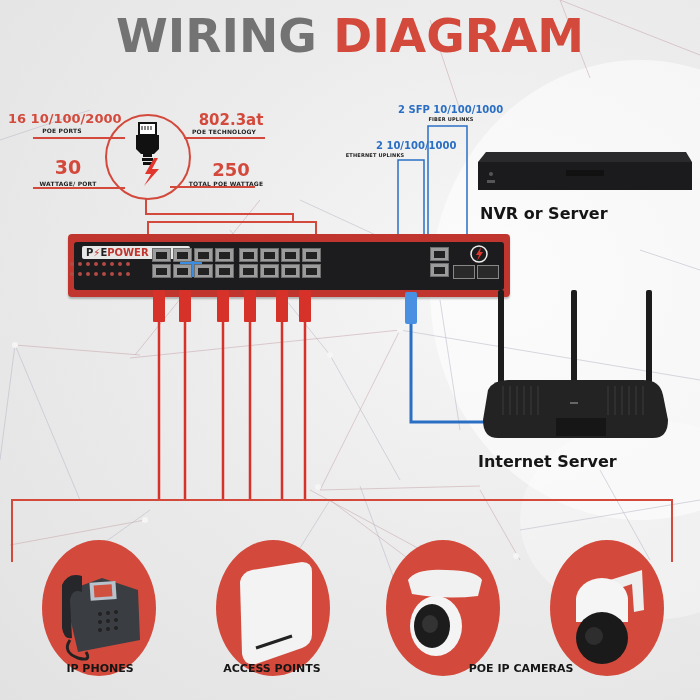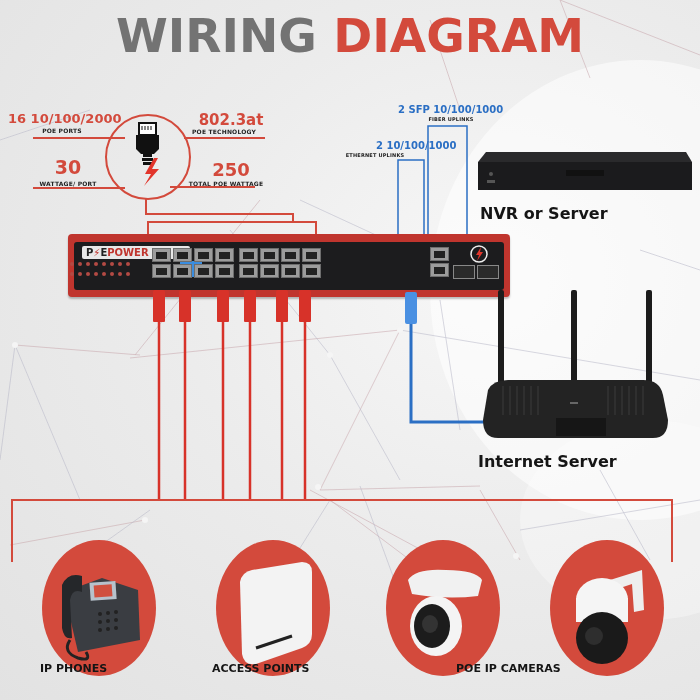--- a/index.html
+++ b/index.html
@@ -9,21 +9,21 @@
   .abs{position:absolute;}
   .bgnet{position:absolute;left:0;top:0;}
   .arc{position:absolute;border-radius:50%;background:rgba(255,255,255,0.55);}
   .title{left:0;top:8px;width:700px;text-align:center;font-size:47px;font-weight:900;letter-spacing:0px;
     font-family:"DejaVu Sans",sans-serif;}
   .title .t1{color:#737373;} .title .t2{color:#d34a3c;}
   .callout-big{color:#d34a3c;font-weight:bold;text-align:center;white-space:nowrap;}
   .callout-small{color:#222;font-weight:bold;font-size:6px;text-align:center;white-space:nowrap;letter-spacing:0.2px;}
   .blue-big{color:#2b6fc4;font-weight:bold;white-space:nowrap;text-align:center;}
   .device-label{color:#151515;font-weight:bold;white-space:nowrap;text-align:left;}
-  .cat-label{color:#151515;font-weight:bold;font-size:11px;white-space:nowrap;text-align:left;}
+  .cat-label{color:#151515;font-weight:bold;font-size:11px;white-space:nowrap;text-align:center;}
   .circle{position:absolute;border-radius:50%;background:#d34a3c;}
   .switch{position:absolute;left:40px;top:234px;width:442px;height:63px;background:#c0352e;border-radius:4px;
     box-shadow:0 2px 2px rgba(0,0,0,.25);margin-left:28px;}
   .switch-face{position:absolute;left:6px;top:8px;right:6px;bottom:7px;background:#1c1c1e;border-radius:3px;}
   .brand{position:absolute;left:8px;top:4px;width:108px;height:13px;background:#e8e8e8;border-radius:2px;
     font-size:10px;font-weight:bold;line-height:13px;padding-left:4px;box-sizing:border-box;}
   .brand .p{color:#222;} .brand .r{color:#c0352e;}
   .port{position:absolute;width:19px;height:14px;background:#9c9c9c;border:1px solid #6e6e6e;box-sizing:border-box;}
   .port::after{content:"";position:absolute;left:3px;top:3px;right:3px;bottom:2px;background:#222;}
   .led{position:absolute;width:4px;height:4px;border-radius:50%;background:#b34a44;}

